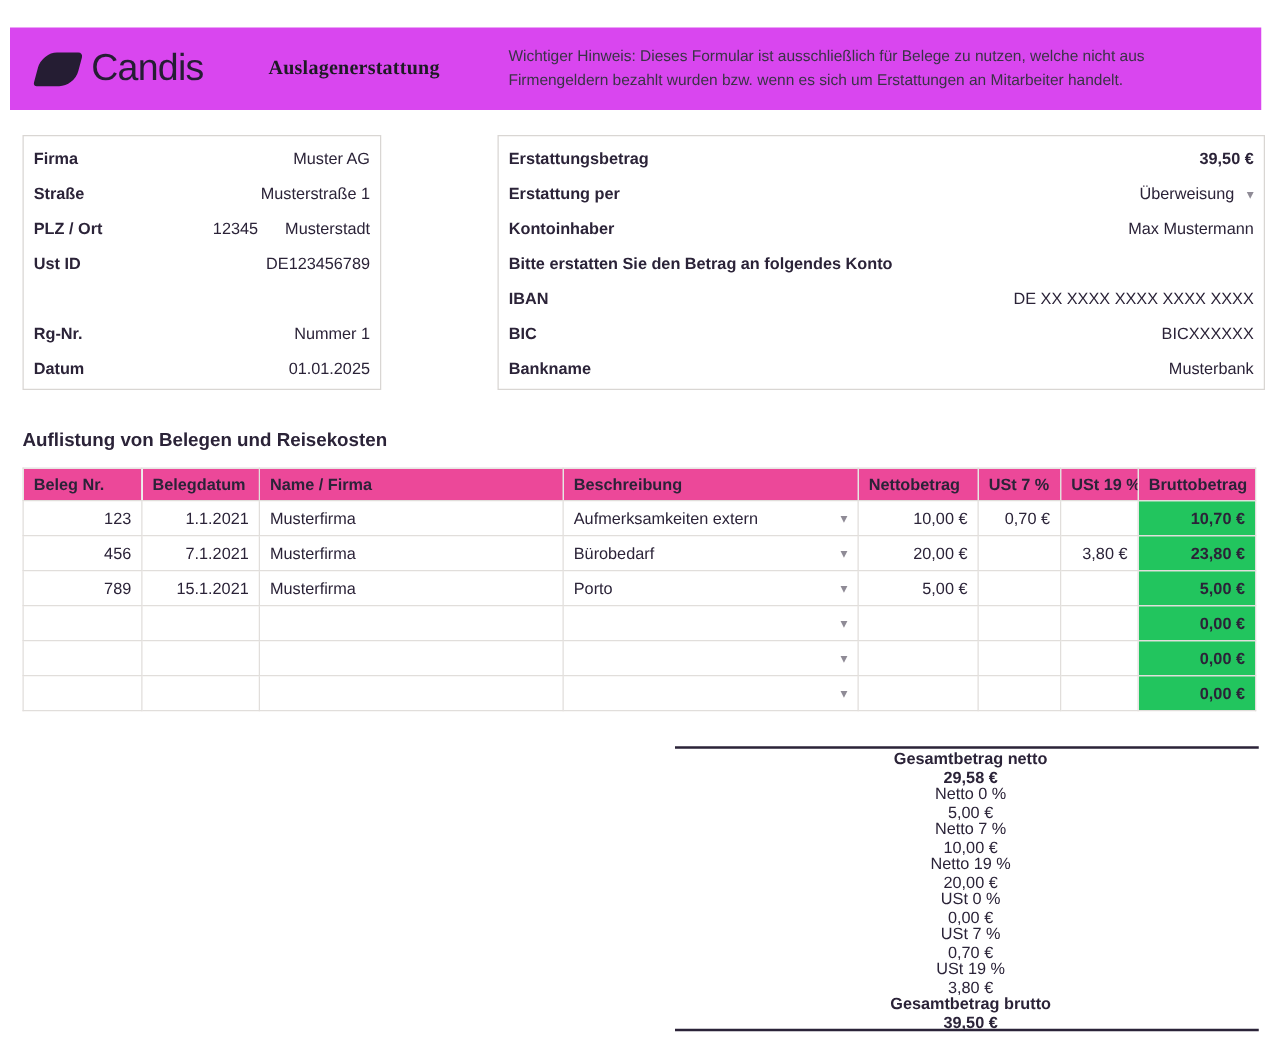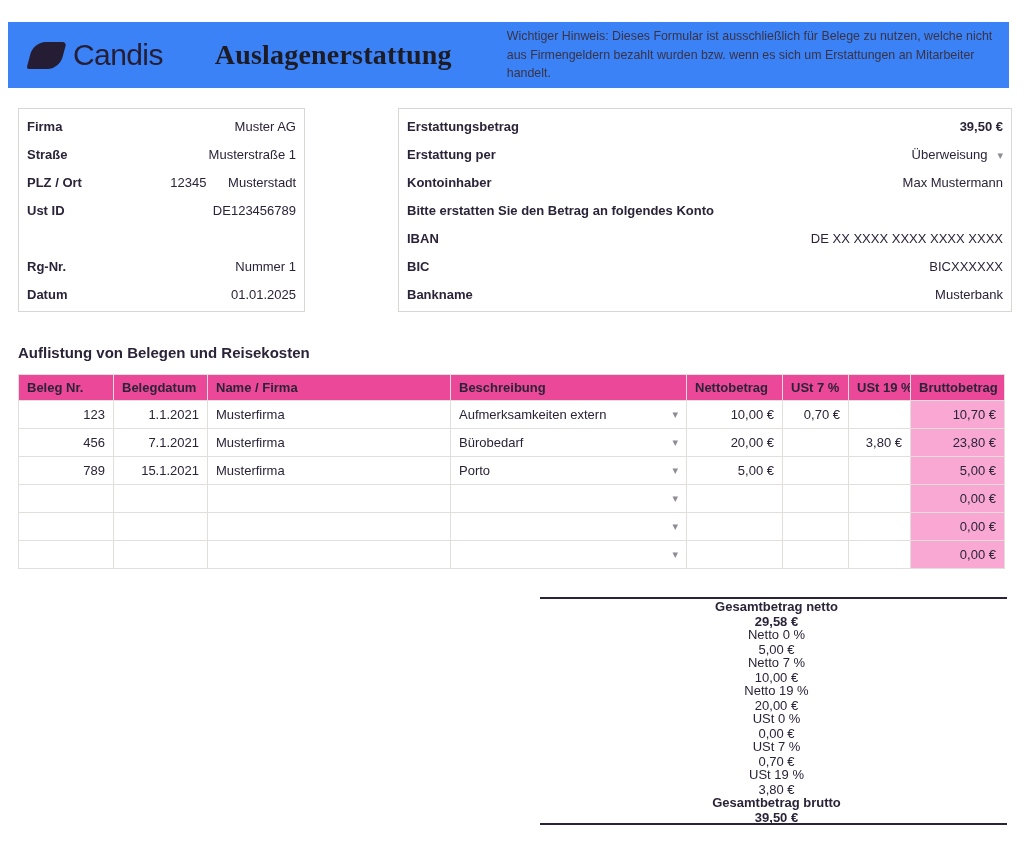--- a/index.html
+++ b/index.html
@@ -3,34 +3,34 @@
 <meta charset="utf-8">
 <style>
   * { box-sizing: border-box; margin: 0; padding: 0; }
   html, body { width: 1024px; height: 846px; background: #ffffff; overflow: hidden; }
   body { font-family: "Liberation Sans", sans-serif; color: #2b2338; font-size: 13px; }
 
   
   .topbar {
     margin: 22px 15px 0 8px;
     width: 1001px; height: 66px;
-    background: #3b82f6;
+    background: #d946ef;
     display: flex; align-items: center;
   }
   .brand { display: flex; align-items: center; margin-left: 22px; }
   .logo-mark {
     width: 33px; height: 27px; background: #251d33;
     border-radius: 12px 4px 12px 3px;
     transform: skewX(-15deg);
     margin-right: 10px;
   }
   .brand-name { font-size: 30px; font-weight: 500; letter-spacing: -0.6px; color: #251d33; }
   .form-title {
     font-family: "Liberation Serif", serif;
-    font-weight: 700; font-size: 28px; letter-spacing: 0.2px;
+    font-weight: 700; font-size: 16px; letter-spacing: 0.2px;
     margin-left: 52px; color: #1d1b24;
   }
   .notice {
     margin-left: 55px; width: 545px;
     font-size: 12.4px; line-height: 1.5; color: #3a3346;
   }
 
   
   .info-section { display: flex; margin: 20px 0 0 18px; }
   .panel { border: 1px solid #d9d6d3; padding: 3px 8px; }
@@ -53,21 +53,21 @@
   }
   table.expenses th, table.expenses td {
     border: 1px solid #e1dedb;
     height: 28px; padding: 0 8px;
     font-size: 13px; overflow: hidden; white-space: nowrap;
   }
   table.expenses th {
     background: #ec4899; font-weight: 700; text-align: left; height: 26px;
   }
   th.num, td.num { text-align: right; }
-  td.brutto { background: #f9a8d4; }
+  td.brutto { background: #22c55e; font-weight: bold; }
   td.desc { padding-right: 4px; }
   .desc-inner { display: flex; justify-content: space-between; align-items: center; }
 
   
   .summary {
     margin: 28px 0 0 540px; width: 467px;
     border-top: 2px solid #2b2338; border-bottom: 2px solid #2b2338;
   }
   .sum-row { height: 28px; display: flex; justify-content: space-between; align-items: center; padding: 0 2px 0 8px; flex-direction: column; }
 </style>

